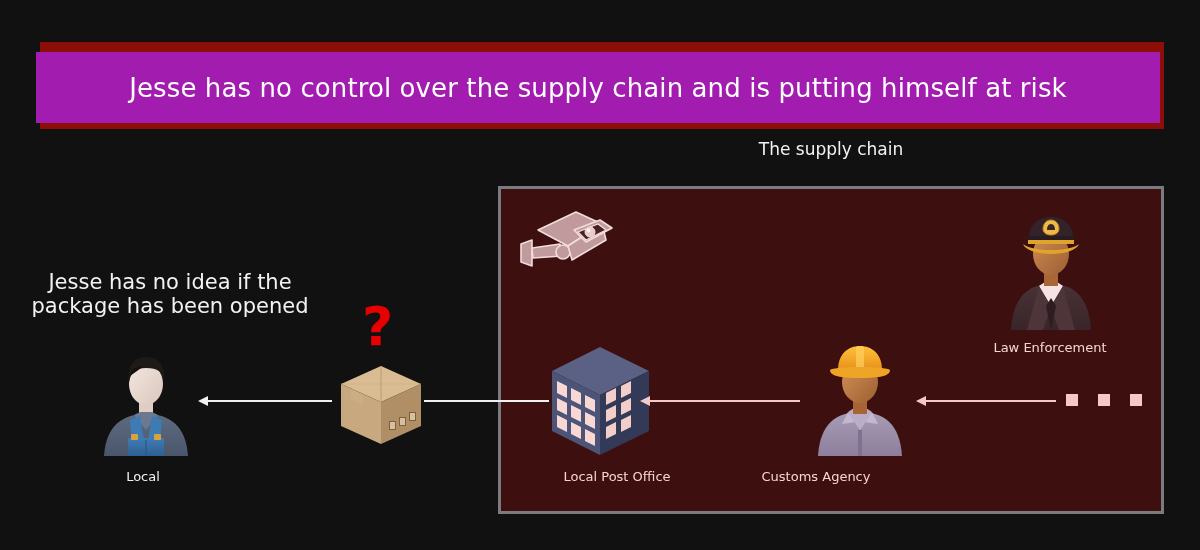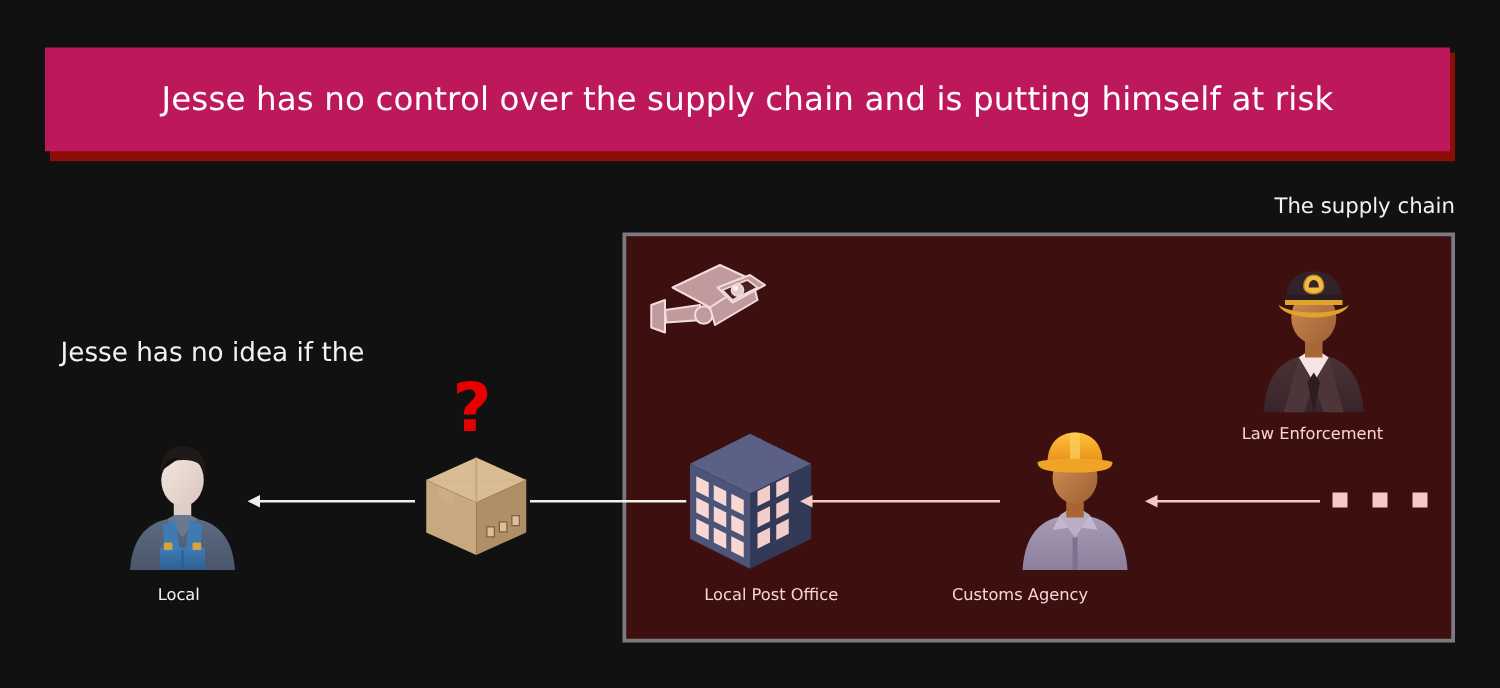--- a/index.html
+++ b/index.html
@@ -21,42 +21,42 @@
     position: absolute;
     left: 40px;
     top: 42px;
     width: 1124px;
     height: 87px;
     background: #8b0f08;
   }
   #banner {
     position: absolute;
     left: 36px;
-    top: 38px;
+    top: 52px;
     width: 1124px;
-    height: 83px;
-    background: #be185d;
+    height: 71px;
+    background: #a21caf;
     display: flex;
     align-items: center;
     justify-content: center;
   }
   #banner-text {
     color: #ffffff;
     font-size: 26px;
     letter-spacing: 0.1px;
     white-space: nowrap;
   }
 
   
   #supply-chain-title {
     position: absolute;
     left: 498px;
-    top: 155px;
+    top: 139px;
     width: 666px;
-    text-align: right;
+    text-align: center;
     color: #f2f2f2;
     font-size: 17px;
   }
   #supply-chain-box {
     position: absolute;
     left: 498px;
     top: 186px;
     width: 666px;
     height: 328px;
     background: #3d0f0f;
@@ -365,20 +365,21 @@
     <rect x="31" y="90" width="7" height="6" rx="1" fill="#d8a23c"></rect>
     <rect x="54" y="90" width="7" height="6" rx="1" fill="#d8a23c"></rect>
 
     <path d="M46 96 L46 112" stroke="#2b5a8c" stroke-width="1.4" fill="none"></path>
   </svg>
 </div>
 <div class="node-label label-white" style="left:43px; top:469px; width:200px;">Local</div>
 
 <div id="jesse-note">
   <div>Jesse has no idea if the</div>
+  <div>package has been opened</div>
 </div>
 
 <div id="dots-group">
   <div class="dot"></div>
   <div class="dot"></div>
   <div class="dot"></div>
 </div>
 
 <div class="arrow arrow-white" style="left:198px; top:400px; width:134px;">
   <div class="head"></div>

